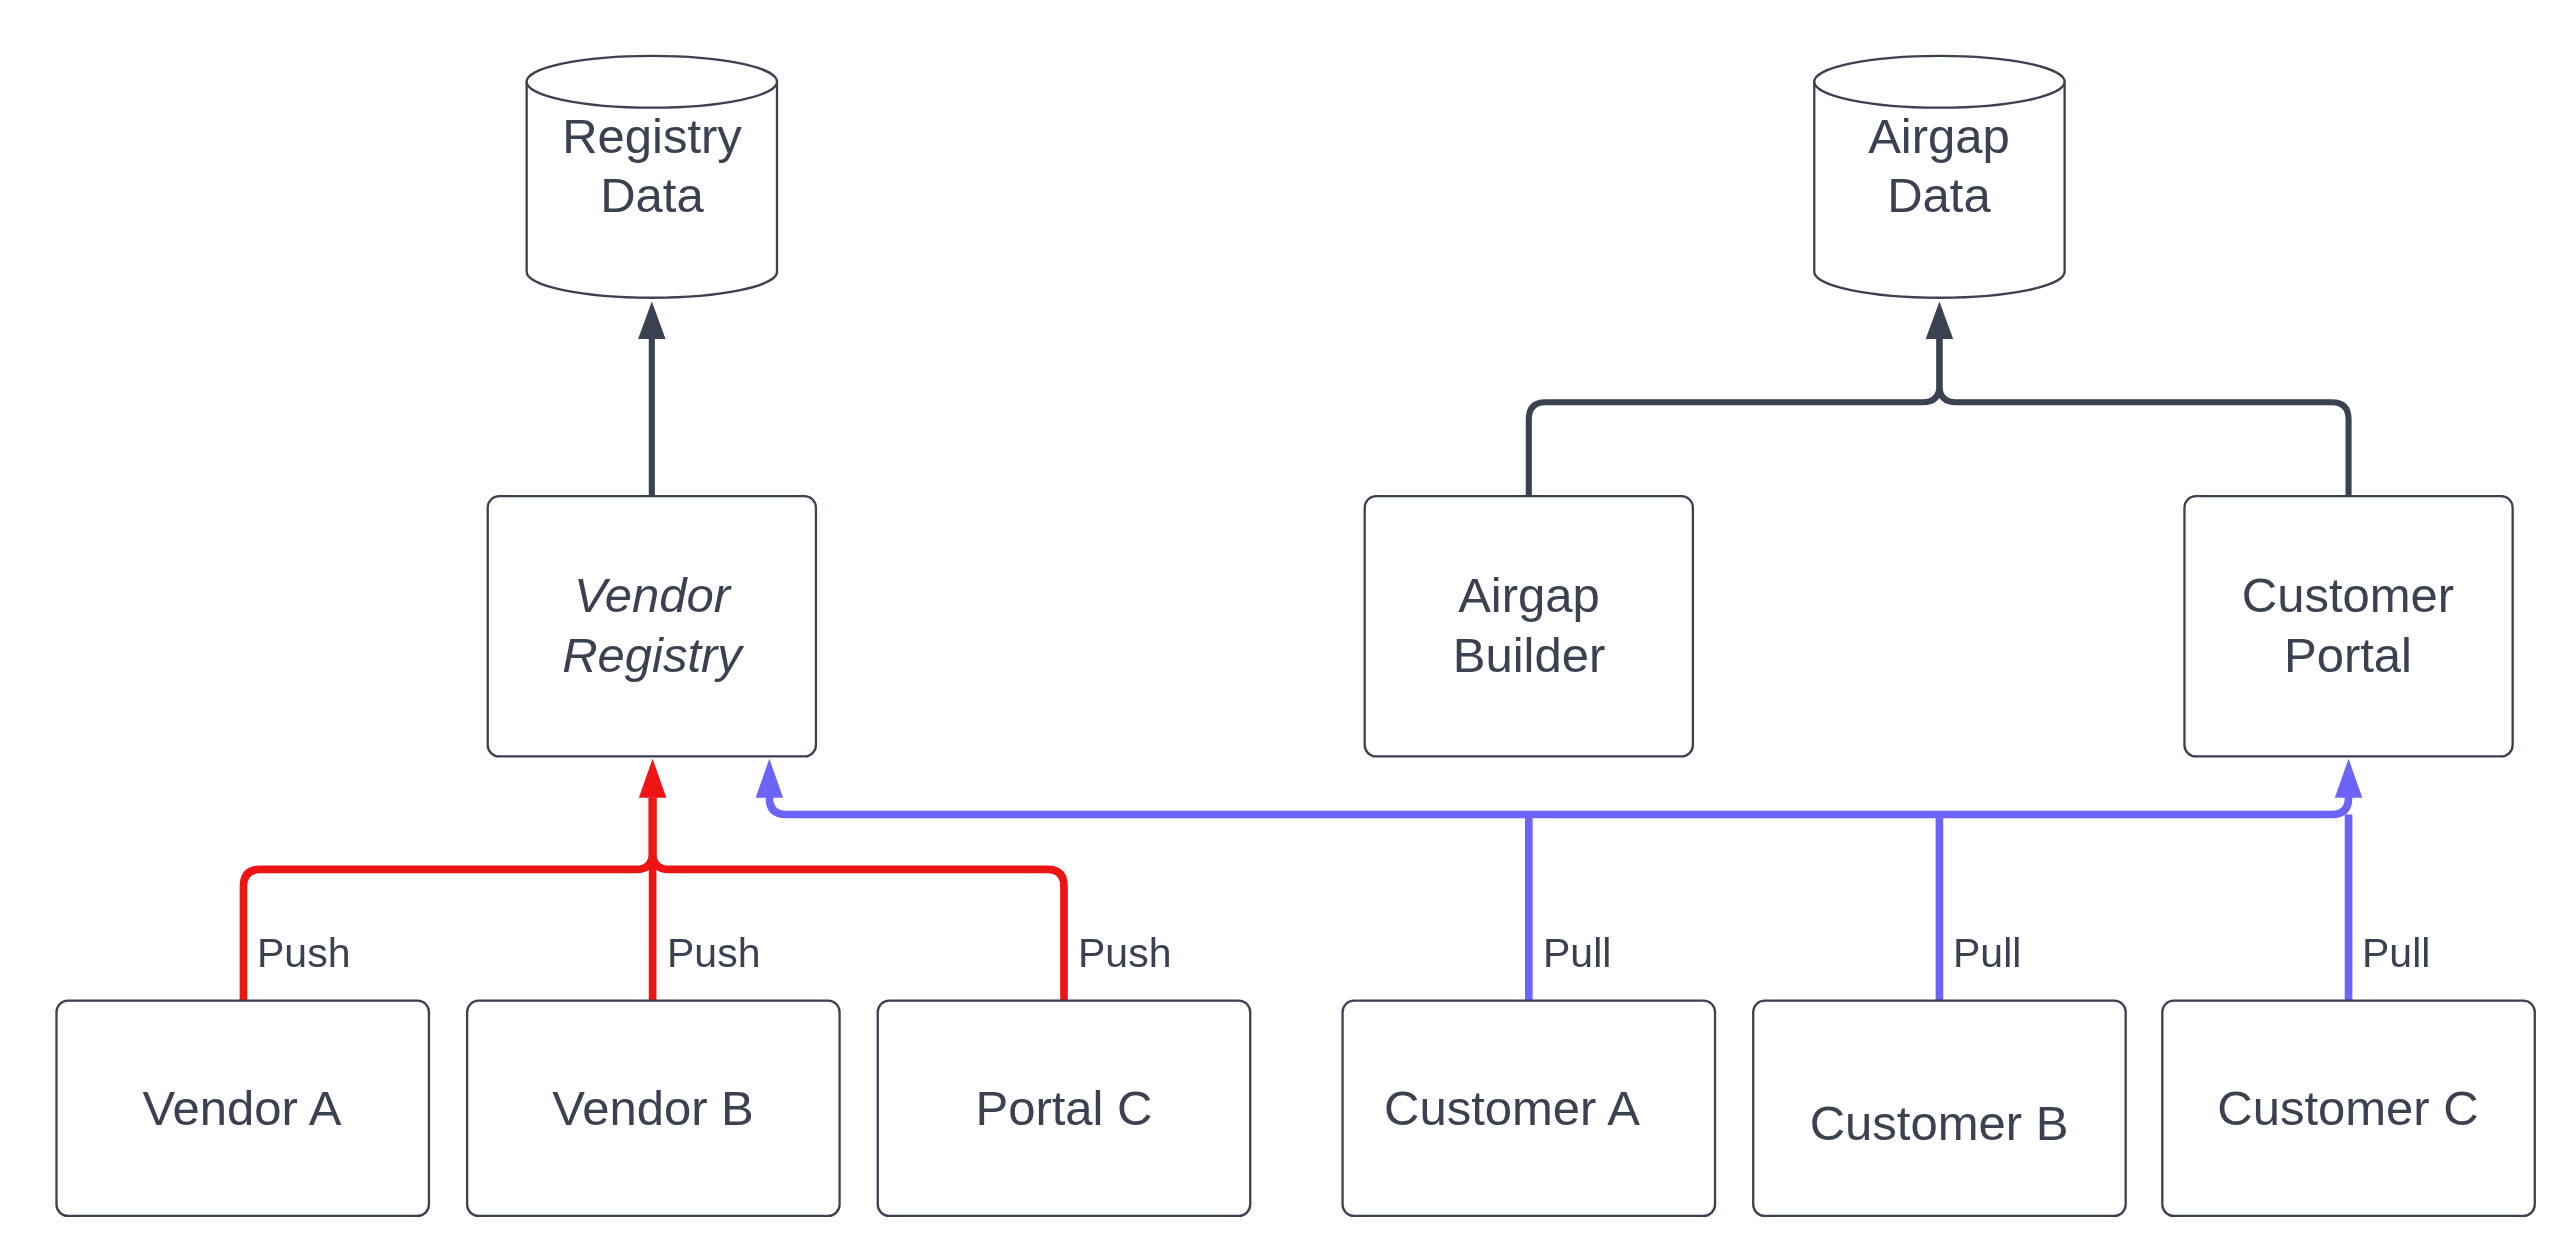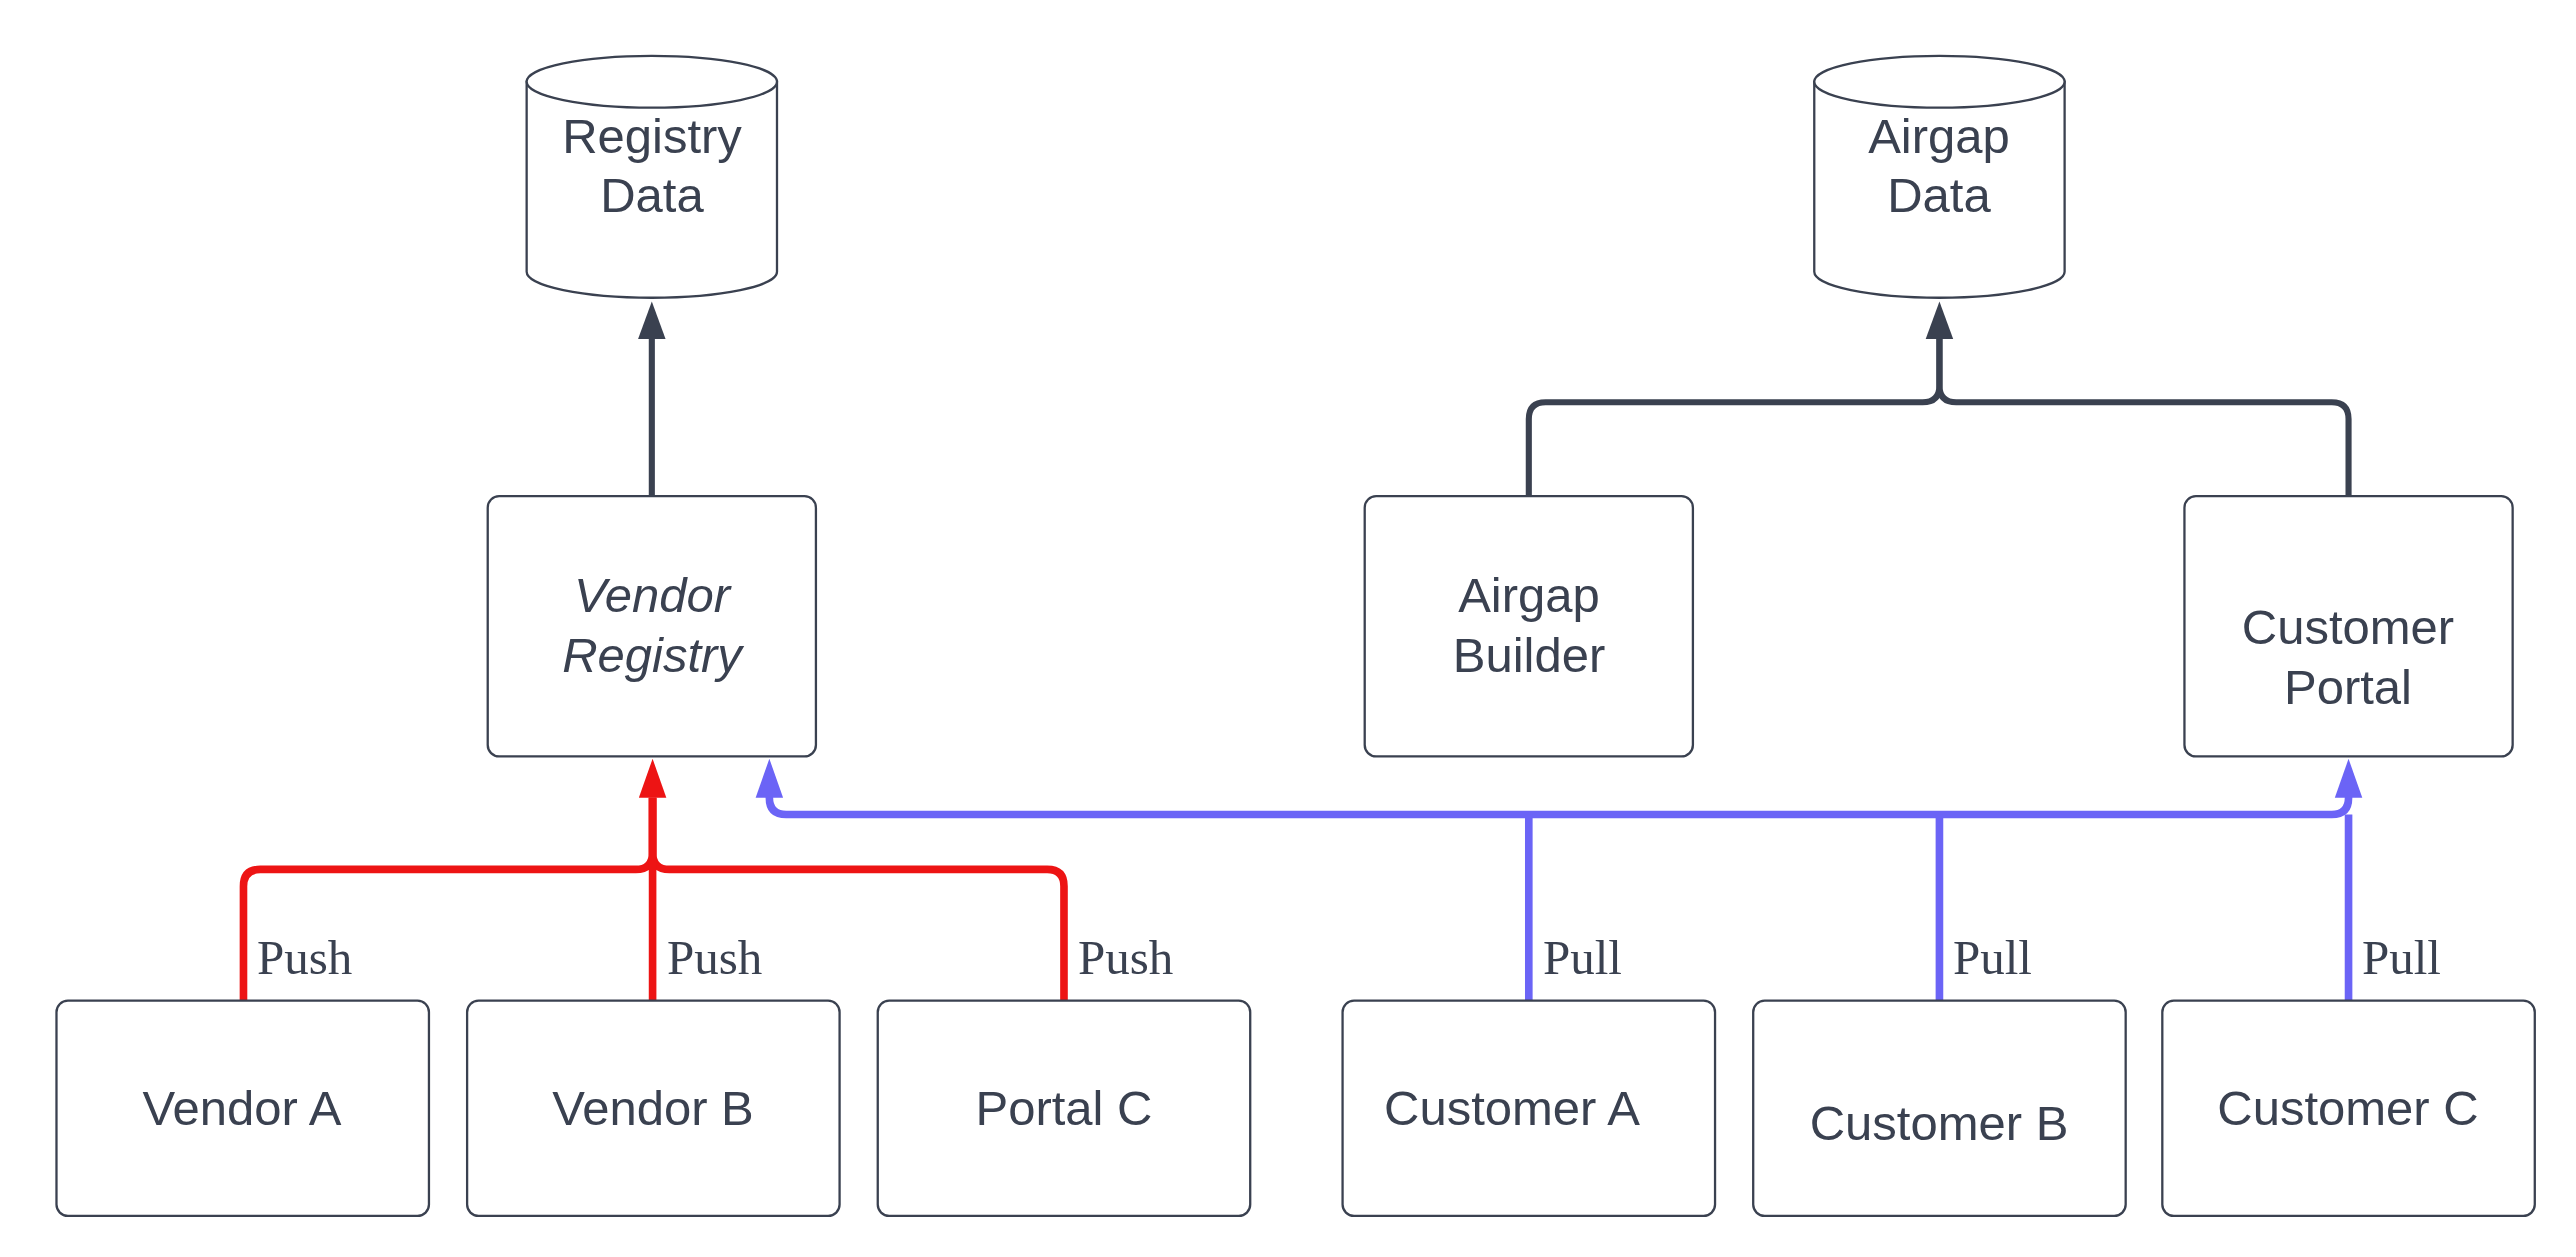--- a/index.html
+++ b/index.html
@@ -47,25 +47,24 @@
     line-height: 1.22;
     white-space: pre-line;
     color: #3a4150;
   }
   .cyl-label {
     padding-bottom: 21.4px;
     box-sizing: border-box;
   }
   .edge-label {
     position: absolute;
-    font-size: 49px;
+    font-size: 41px;
     line-height: 1.2;
     white-space: nowrap;
     color: #3a4150;
-    font-family: Liberation Serif, serif;
   }
 </style>
 </head>
 <body>
 
 <div id="stage">
 
   <svg id="edges-and-shapes" width="2576" height="1258" viewBox="0 0 3375 1648" xmlns="http://www.w3.org/2000/svg">
 
     <g>
@@ -131,21 +130,21 @@
 
   <div class="node-label cyl-label" style="left:527px; top:56px; width:250px; height:242px;">Registry
 Data</div>
   <div class="node-label cyl-label" style="left:1814px; top:56px; width:250px; height:242px;">Airgap
 Data</div>
 
   <div class="node-label" style="left:488px; top:496px; width:328px; height:260px;font-style:italic;">Vendor
 Registry</div>
   <div class="node-label" style="left:1365px; top:496px; width:328px; height:260px;">Airgap
 Builder</div>
-  <div class="node-label" style="left:2184px; top:496px; width:328px; height:260px;margin-top:32px;">Customer
+  <div class="node-label" style="left:2184px; top:496px; width:328px; height:260px;">Customer
 Portal</div>
 
   <div class="node-label" style="left:56px; top:1001px; width:372px; height:215px;">Vendor A</div>
   <div class="node-label" style="left:467px; top:1001px; width:372px; height:215px;">Vendor B</div>
   <div class="node-label" style="left:878px; top:1001px; width:372px; height:215px;">Portal C</div>
   <div class="node-label" style="left:1326px; top:1001px; width:372px; height:215px;">Customer A</div>
   <div class="node-label" style="left:1753px; top:1001px; width:372px; height:246px;">Customer B</div>
   <div class="node-label" style="left:2162px; top:1001px; width:372px; height:215px;">Customer C</div>
 
   <div class="edge-label" style="left:257px; top:929px;">Push</div>

